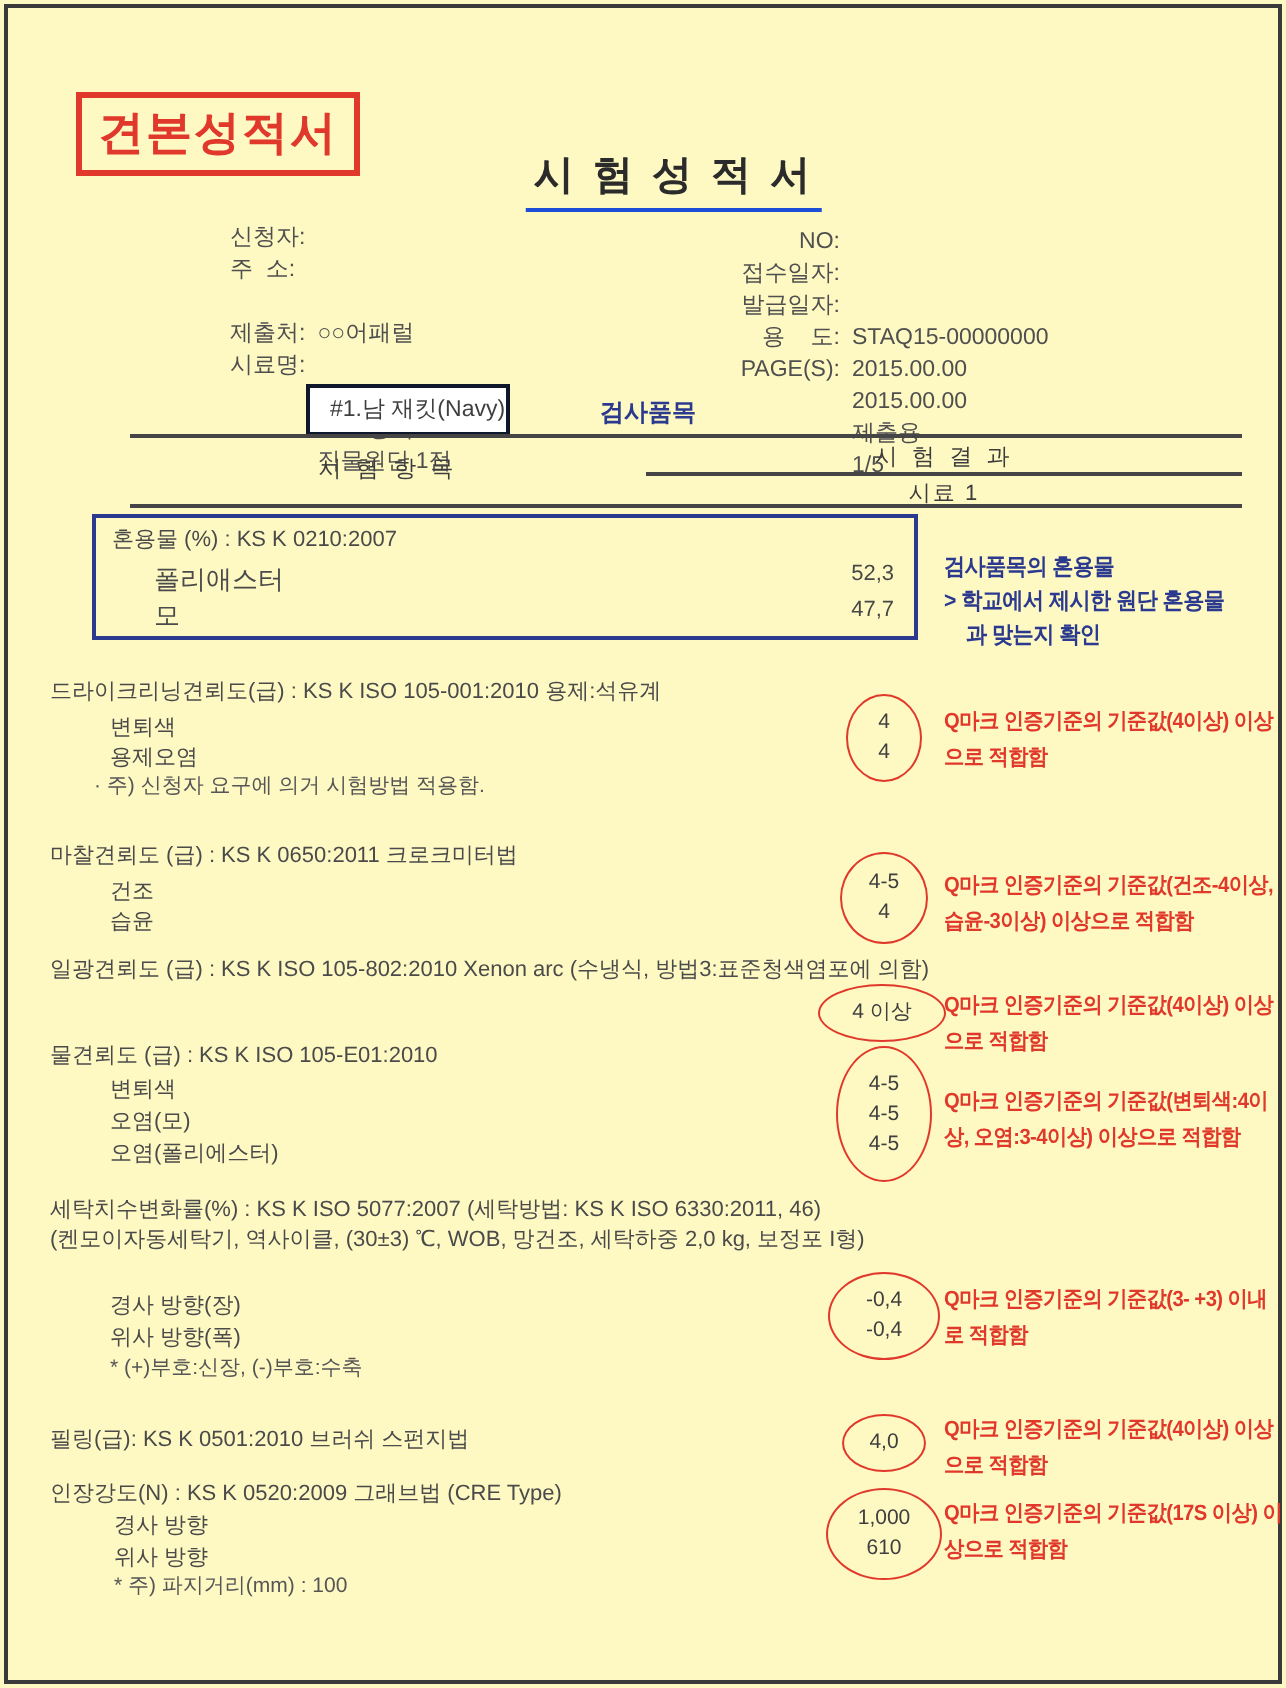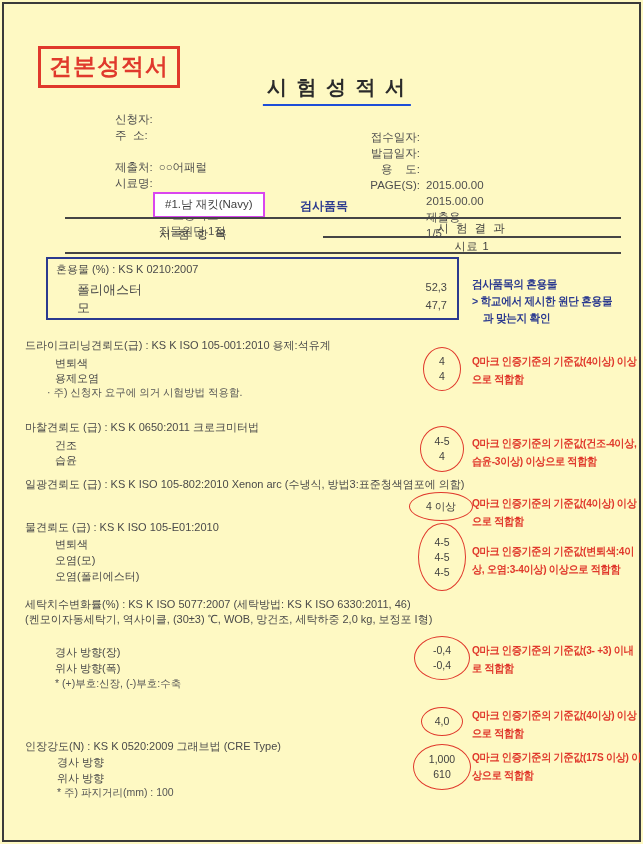--- a/index.html
+++ b/index.html
@@ -20,21 +20,21 @@
   .doc-title{
     left:337px;top:74px;transform:translateX(-50%);
     font-size:20px;font-weight:600;color:#2b2b2b;letter-spacing:2px;
     border-bottom:2px solid #1d4ed8;padding:0 4px 3px 4px;white-space:nowrap;
   }
   .hrow{font-size:11.5px;line-height:14px;white-space:nowrap;color:#4f4f4f;display:flex;}
   .lbl{white-space:pre;}
   .val{margin-left:6px;white-space:pre;margin-top:48px;}
   .rlbl{display:inline-block;width:68px;text-align:right;white-space:pre;}
   .sample-box{
-    left:153px;top:192px;border:2px solid #d946ef;padding:3px 10px 4px 10px;
+    left:153px;top:192px;border:2px solid #0f172a;padding:3px 0 4px 10px;
     font-size:11.5px;color:#3f3f3f;white-space:nowrap;background:#fff;text-align:right;
   }
   .blue-tag{left:300px;top:198px;color:#2b3a8f;font-weight:bold;font-size:12px;white-space:nowrap;}
   
   .rule{background:#454545;}
   .th{color:#3c3c3c;font-size:11.5px;letter-spacing:2px;white-space:nowrap;}
   
   .mix-box{left:46px;top:257px;width:409px;height:59px;border:2px solid #2b3a8f;background:transparent;}
   .mix-title{position:absolute;left:8px;top:3px;font-size:11px;white-space:nowrap;color:#4a4a4a;}
   .mix-label{position:absolute;left:29px;font-size:13px;white-space:nowrap;color:#4a4a4a;}
@@ -82,20 +82,24 @@
     <span class="lbl">제출처:</span>
     <span class="val">○○고등학교</span>
   </div>
   <div class="abs hrow" style="left:115px;top:176px;">
     <span class="lbl">시료명:</span>
     <span class="val">직물원단 1점</span>
   </div>
   <div class="abs sample-box">#1.남 재킷(Navy)</div>
   <div class="abs blue-tag">검사품목</div>
 
+  <div class="abs hrow" style="left:352px;top:114px;">
+    <span class="rlbl">NO:</span>
+    <span class="val">STAQ15-00000000</span>
+  </div>
   <div class="abs hrow" style="left:352px;top:130px;">
     <span class="rlbl">접수일자:</span>
     <span class="val">2015.00.00</span>
   </div>
   <div class="abs hrow" style="left:352px;top:146px;">
     <span class="rlbl">발급일자:</span>
     <span class="val">2015.00.00</span>
   </div>
   <div class="abs hrow" style="left:352px;top:162px;">
     <span class="rlbl">용    도:</span>
@@ -181,20 +185,21 @@
   <div class="abs footnote" style="left:55px;top:677px;">* (+)부호:신장, (-)부호:수축</div>
   <div class="abs circle" style="left:414px;top:636px;width:54px;height:42px;">
     <div>-0,4</div>
     <div>-0,4</div>
   </div>
   <div class="abs red-note" style="left:472px;top:641px;">
     <div>Q마크 인증기준의 기준값(3- +3) 이내</div>
     <div>로 적합함</div>
   </div>
 
+  <div class="abs sec-title" style="left:25px;top:712px;">필링(급): KS K 0501:2010 브러쉬 스펀지법</div>
   <div class="abs circle" style="left:421px;top:707px;width:40px;height:27px;">
     <div>4,0</div>
   </div>
   <div class="abs red-note" style="left:472px;top:706px;">
     <div>Q마크 인증기준의 기준값(4이상) 이상</div>
     <div>으로 적합함</div>
   </div>
 
   <div class="abs sec-title" style="left:25px;top:739px;">인장강도(N) : KS K 0520:2009 그래브법 (CRE Type)</div>
   <div class="abs row-label" style="left:57px;top:755px;">경사 방향</div>

